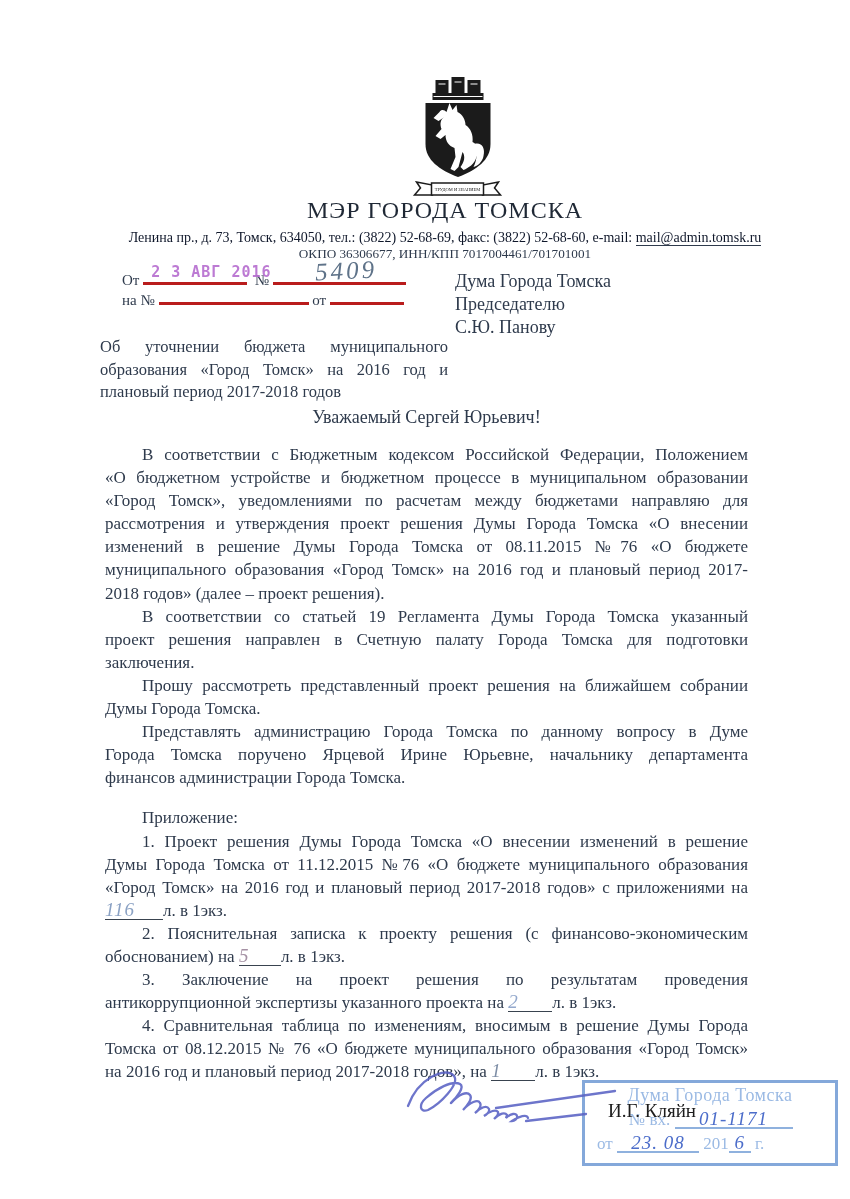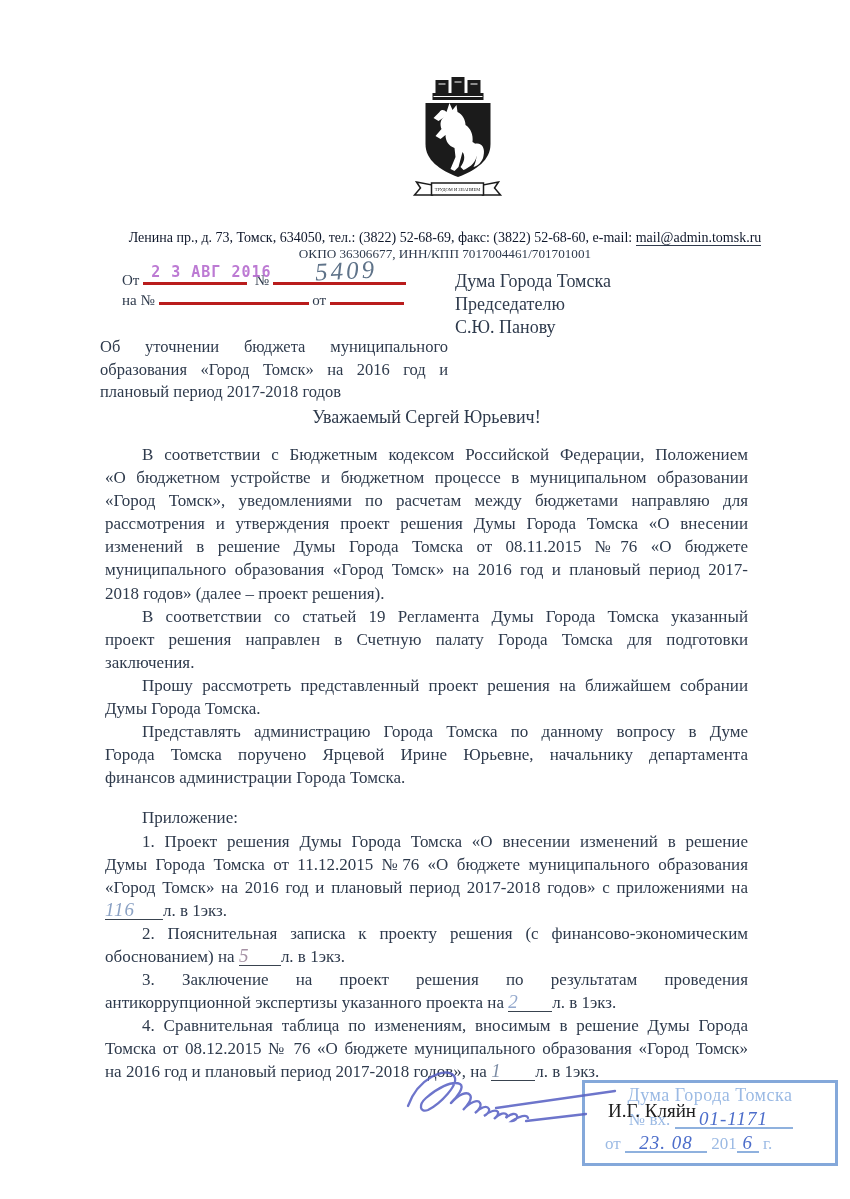--- a/index.html
+++ b/index.html
@@ -91,20 +91,21 @@
 
       <g>
         <polygon points="14,108 30,111 30,121 12,121 18,114" fill="#ffffff" stroke="#1b1b1b" stroke-width="1.5"></polygon>
         <polygon points="96,108 80,111 80,121 98,121 92,114" fill="#ffffff" stroke="#1b1b1b" stroke-width="1.5"></polygon>
         <rect x="29" y="109" width="52" height="12" fill="#ffffff" stroke="#1b1b1b" stroke-width="1.5"></rect>
         <text x="55" y="117" text-anchor="middle" font-size="4.5" fill="#1b1b1b">ТРУДОМ И ЗНАНИЕМ</text>
       </g>
     </svg>
   </div>
 
+  <div class="org-title">МЭР ГОРОДА ТОМСКА</div>
 
   <div class="addr">
     <span>Ленина пр., д. 73, Томск, 634050, тел.: (3822) 52-68-69, факс: (3822) 52-68-60, e-mail: </span><span class="email">mail@admin.tomsk.ru</span>
   </div>
   <div class="codes">ОКПО 36306677, ИНН/КПП 7017004461/701701001</div>
 
   <div class="refs">
     <div class="refrow">
       <span>От</span>
       <span class="blank" style="width:104px">
@@ -177,21 +178,21 @@
   </svg>
 
   <div class="signer">И.Г. Кляйн</div>
 
   <div class="stamp">
     <div class="st-title">Дума Города Томска</div>
     <div class="st-row">
       <span>№ вх.</span>
       <span class="hand" style="width:118px">01-1171</span>
     </div>
-    <div class="st-row" style="padding-left:20px">
+    <div class="st-row" style="padding-left:12px">
       <span>от</span>
       <span class="hand" style="width:82px">23. 08</span>
       <span>201</span><span class="hand" style="width:22px">6</span>
       <span>г.</span>
     </div>
   </div>
 
 </div>
 
 </body></html>

